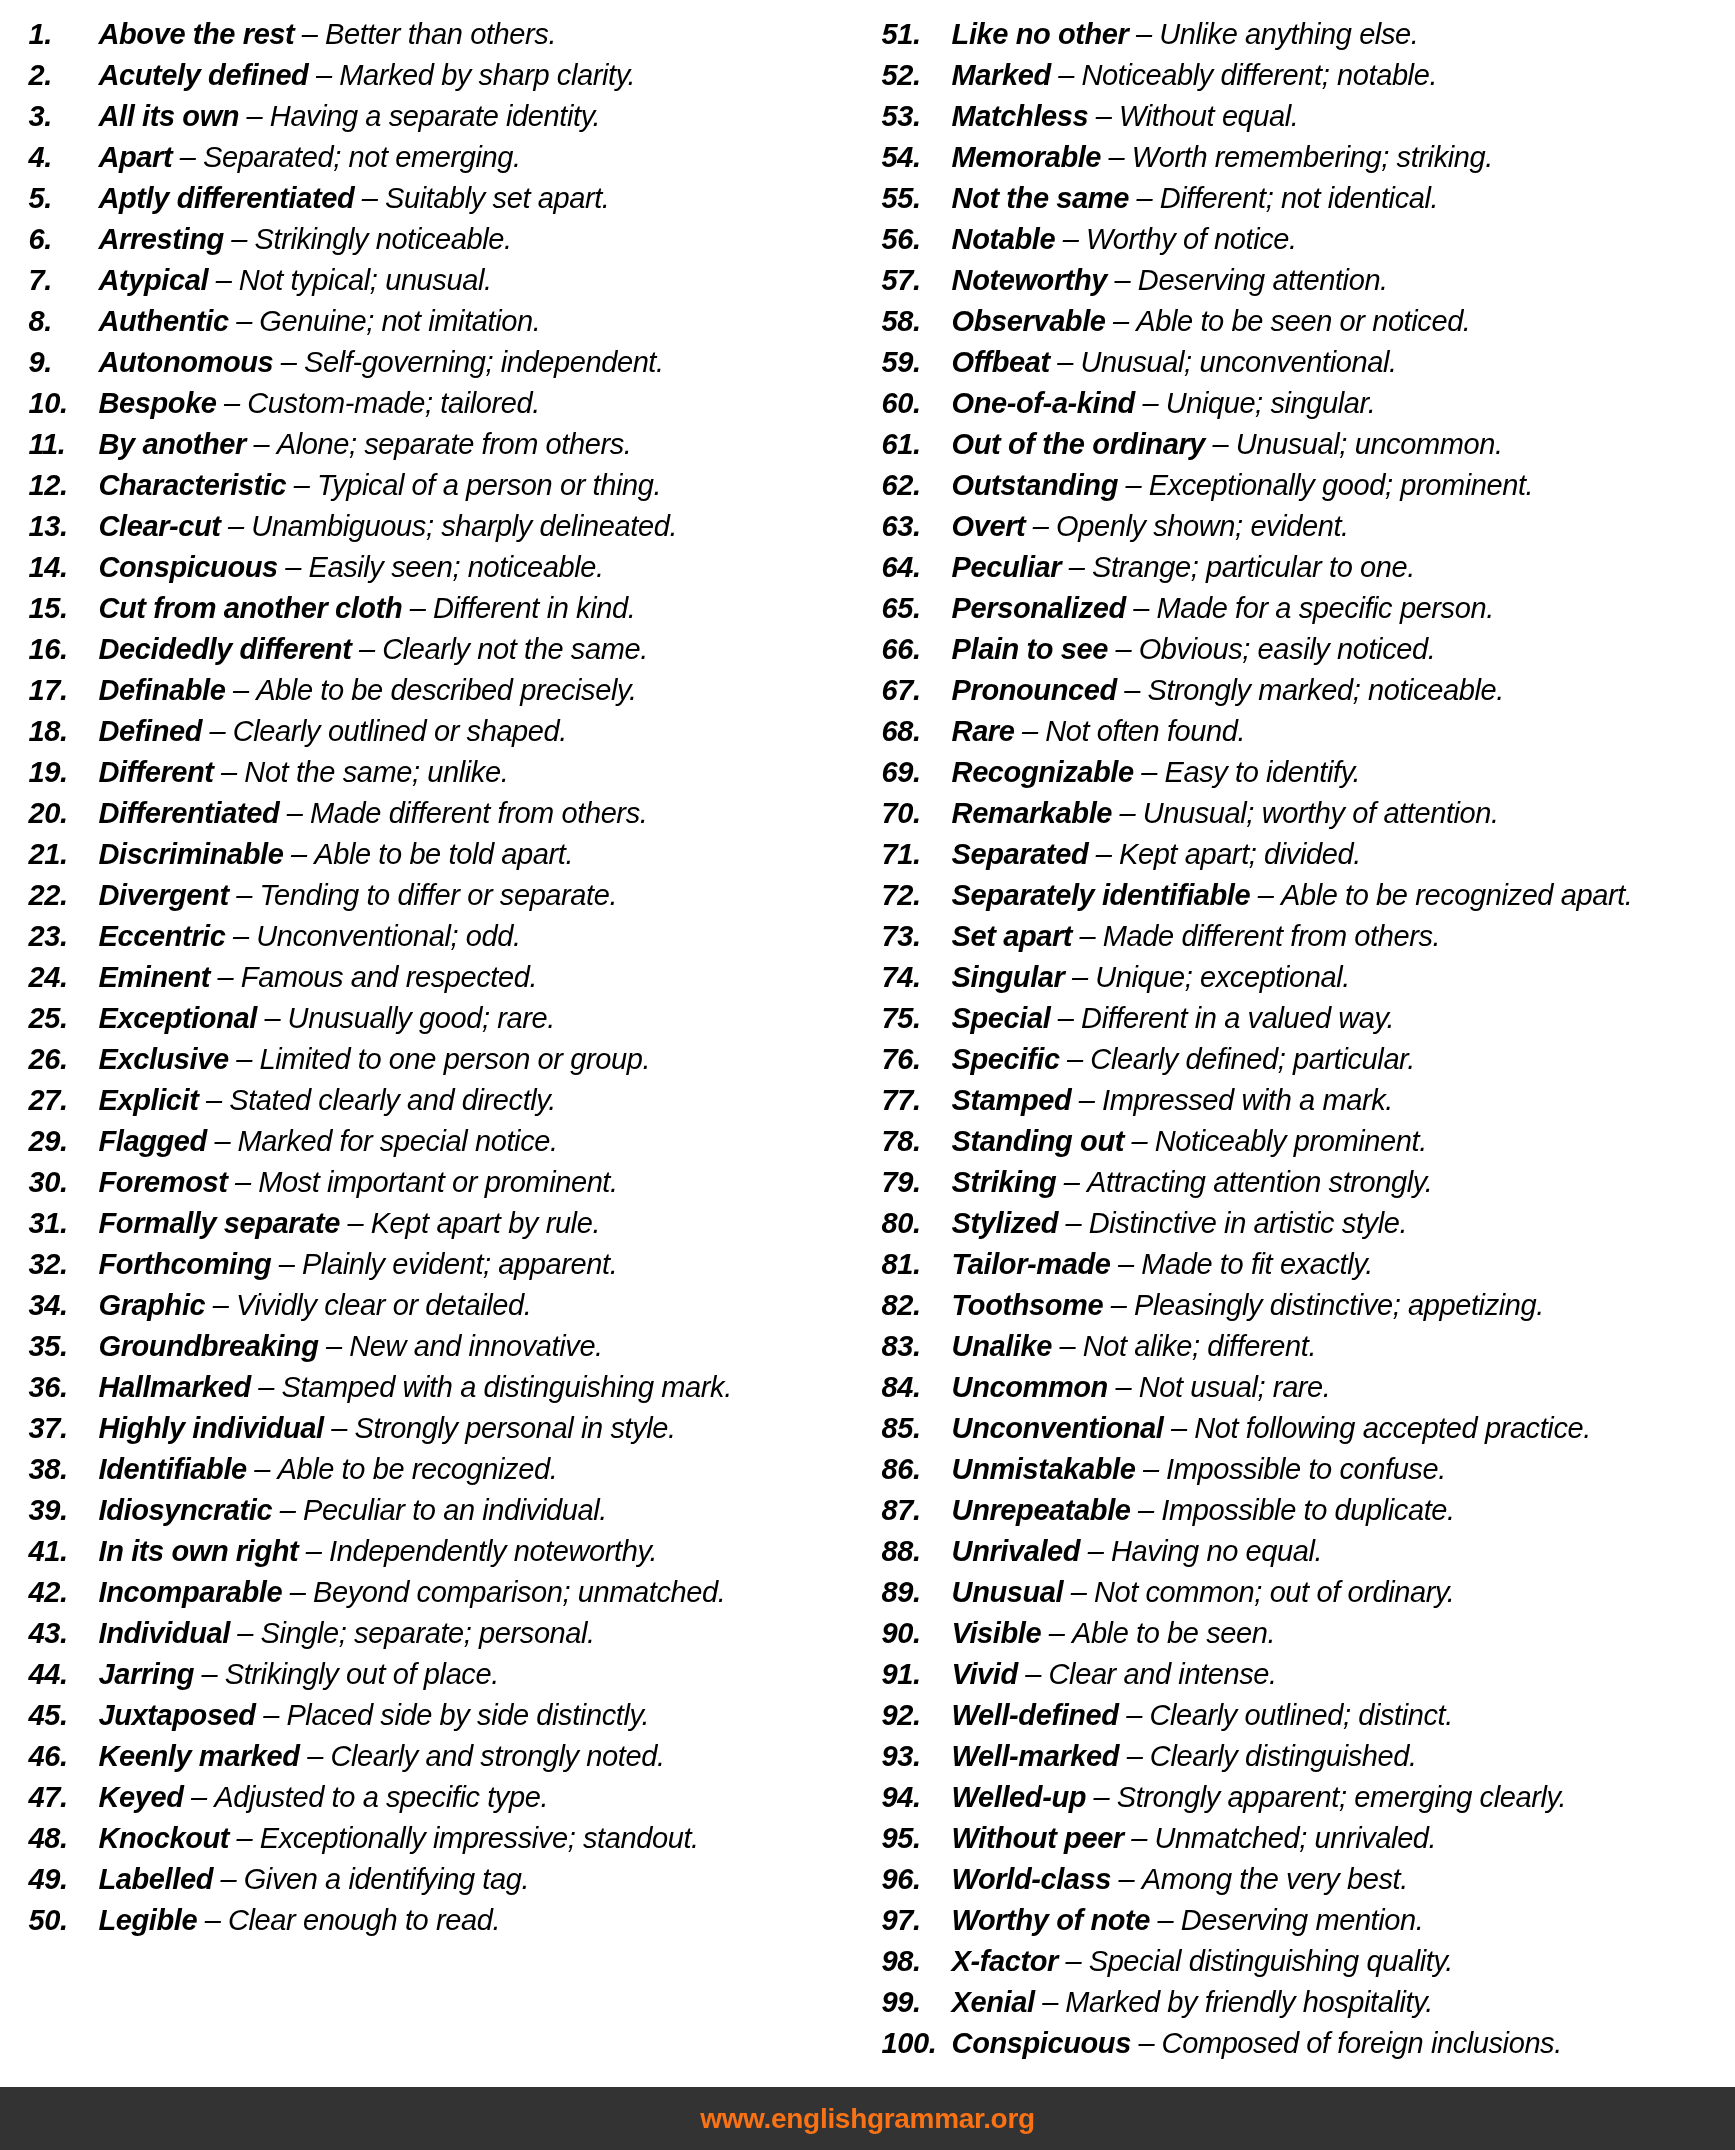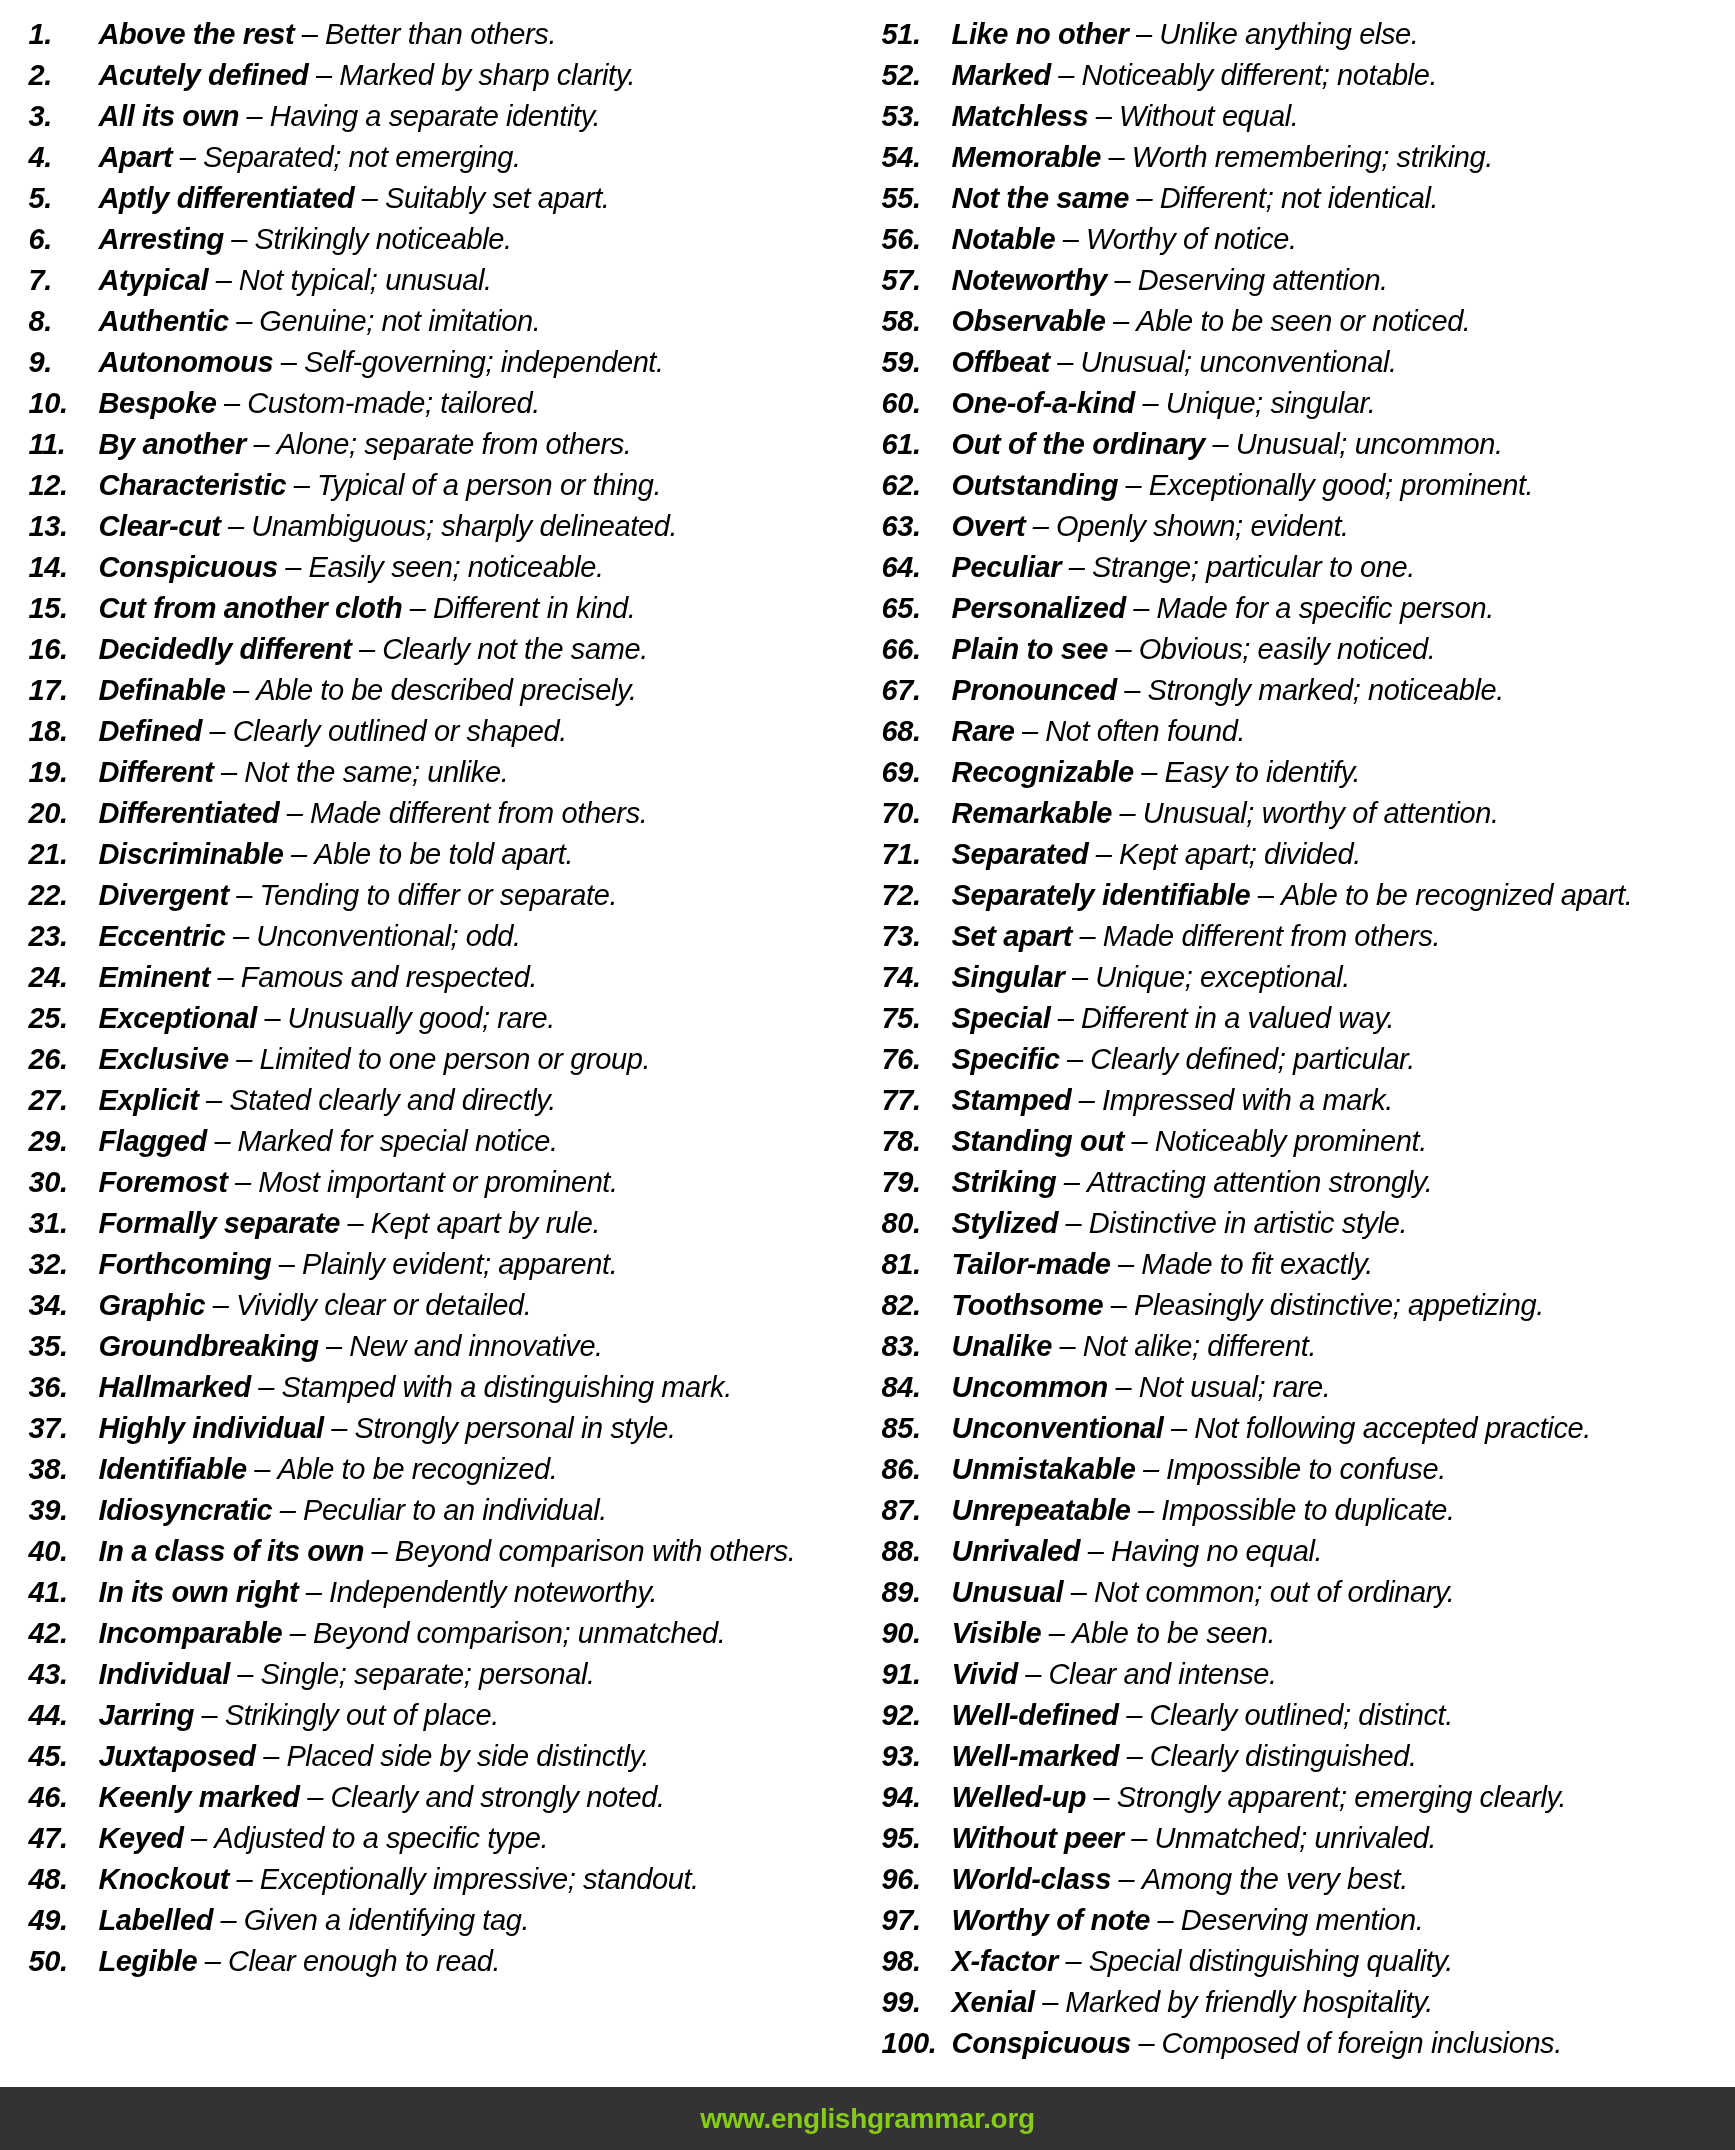--- a/index.html
+++ b/index.html
@@ -45,21 +45,21 @@
     left: 0;
     top: 2087px;
     width: 1735px;
     height: 63px;
     background: #333333;
     display: flex;
     align-items: center;
     justify-content: center;
   }
   .footer-url {
-    color: #84cc16;
+    color: #f97316;
     font-weight: 700;
     font-size: 28px;
     letter-spacing: -0.3px;
   }
 </style>
 </head>
 <body>
 
 <div class="list-wrap">
   <div class="col col-left">
@@ -93,21 +93,20 @@
       <div class="item"><span class="num">29.</span><span class="body"><span class="term">Flagged</span><span class="sep">–</span><span class="def">Marked for special notice.</span></span></div>
       <div class="item"><span class="num">30.</span><span class="body"><span class="term">Foremost</span><span class="sep">–</span><span class="def">Most important or prominent.</span></span></div>
       <div class="item"><span class="num">31.</span><span class="body"><span class="term">Formally separate</span><span class="sep">–</span><span class="def">Kept apart by rule.</span></span></div>
       <div class="item"><span class="num">32.</span><span class="body"><span class="term">Forthcoming</span><span class="sep">–</span><span class="def">Plainly evident; apparent.</span></span></div>
       <div class="item"><span class="num">34.</span><span class="body"><span class="term">Graphic</span><span class="sep">–</span><span class="def">Vividly clear or detailed.</span></span></div>
       <div class="item"><span class="num">35.</span><span class="body"><span class="term">Groundbreaking</span><span class="sep">–</span><span class="def">New and innovative.</span></span></div>
       <div class="item"><span class="num">36.</span><span class="body"><span class="term">Hallmarked</span><span class="sep">–</span><span class="def">Stamped with a distinguishing mark.</span></span></div>
       <div class="item"><span class="num">37.</span><span class="body"><span class="term">Highly individual</span><span class="sep">–</span><span class="def">Strongly personal in style.</span></span></div>
       <div class="item"><span class="num">38.</span><span class="body"><span class="term">Identifiable</span><span class="sep">–</span><span class="def">Able to be recognized.</span></span></div>
       <div class="item"><span class="num">39.</span><span class="body"><span class="term">Idiosyncratic</span><span class="sep">–</span><span class="def">Peculiar to an individual.</span></span></div>
-      <div class="item"><span class="num">40.</span><span class="body"><span class="term">In a class of its own</span><span class="sep">–</span><span class="def">Beyond comparison with others.</span></span></div>
       <div class="item"><span class="num">41.</span><span class="body"><span class="term">In its own right</span><span class="sep">–</span><span class="def">Independently noteworthy.</span></span></div>
       <div class="item"><span class="num">42.</span><span class="body"><span class="term">Incomparable</span><span class="sep">–</span><span class="def">Beyond comparison; unmatched.</span></span></div>
       <div class="item"><span class="num">43.</span><span class="body"><span class="term">Individual</span><span class="sep">–</span><span class="def">Single; separate; personal.</span></span></div>
       <div class="item"><span class="num">44.</span><span class="body"><span class="term">Jarring</span><span class="sep">–</span><span class="def">Strikingly out of place.</span></span></div>
       <div class="item"><span class="num">45.</span><span class="body"><span class="term">Juxtaposed</span><span class="sep">–</span><span class="def">Placed side by side distinctly.</span></span></div>
       <div class="item"><span class="num">46.</span><span class="body"><span class="term">Keenly marked</span><span class="sep">–</span><span class="def">Clearly and strongly noted.</span></span></div>
       <div class="item"><span class="num">47.</span><span class="body"><span class="term">Keyed</span><span class="sep">–</span><span class="def">Adjusted to a specific type.</span></span></div>
       <div class="item"><span class="num">48.</span><span class="body"><span class="term">Knockout</span><span class="sep">–</span><span class="def">Exceptionally impressive; standout.</span></span></div>
       <div class="item"><span class="num">49.</span><span class="body"><span class="term">Labelled</span><span class="sep">–</span><span class="def">Given a identifying tag.</span></span></div>
       <div class="item"><span class="num">50.</span><span class="body"><span class="term">Legible</span><span class="sep">–</span><span class="def">Clear enough to read.</span></span></div>

